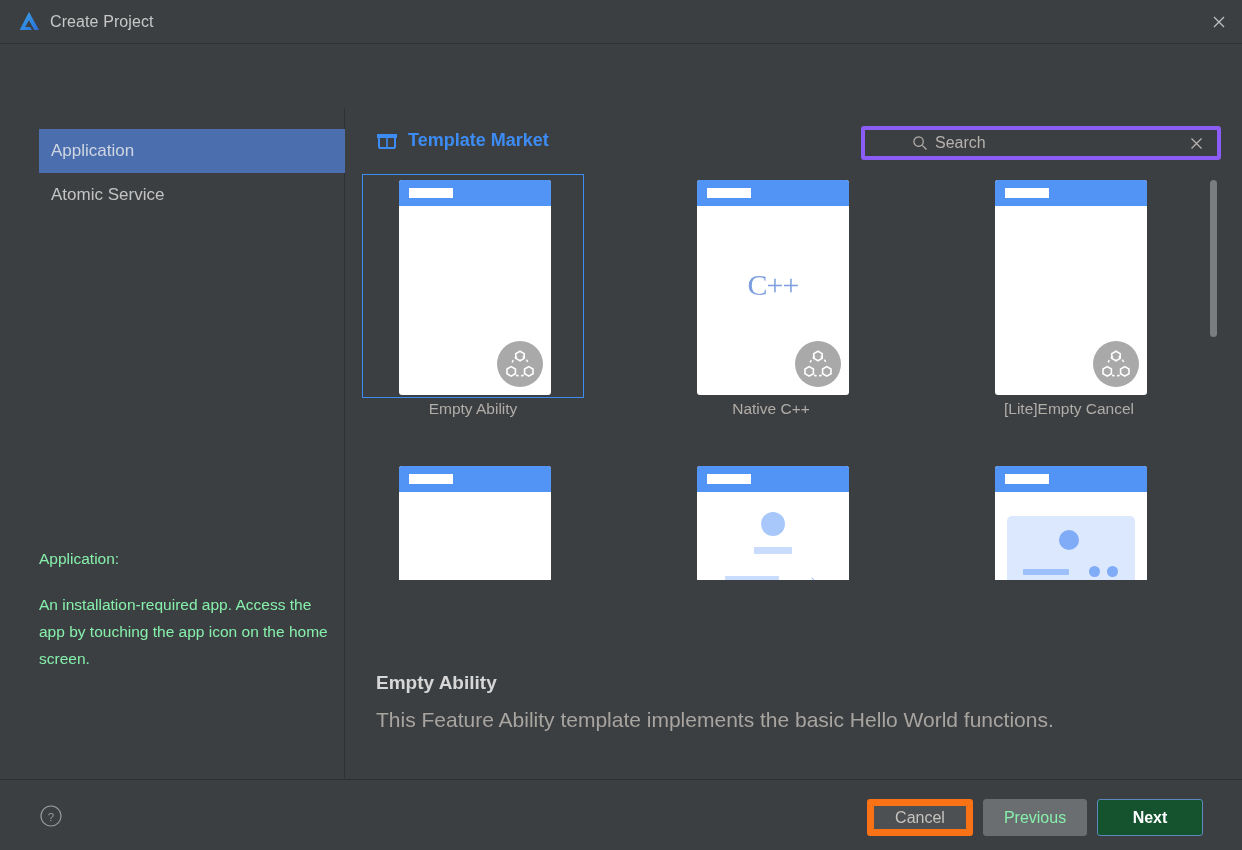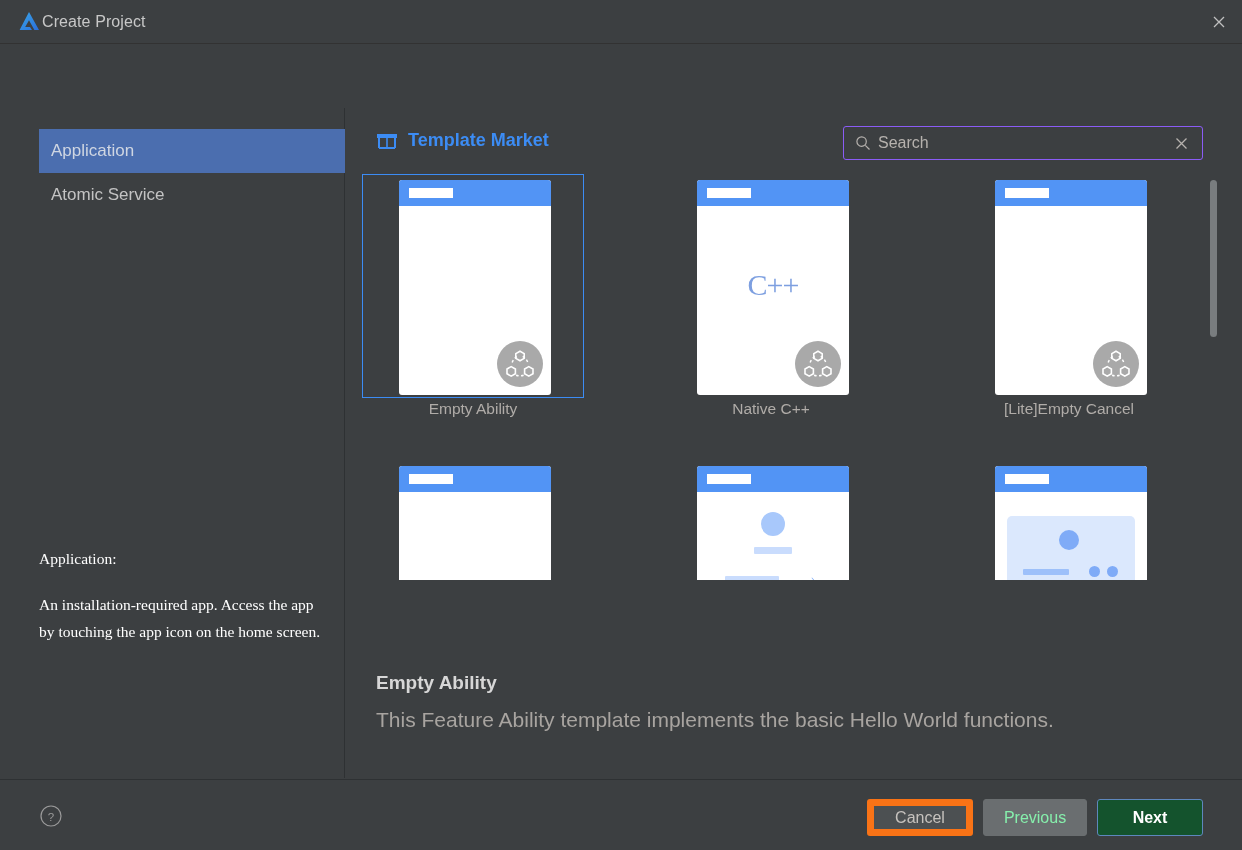--- a/index.html
+++ b/index.html
@@ -38,21 +38,21 @@
   }
   .app-icon {
     margin-left: 16px;
     width: 26px;
     height: 26px;
     display: flex;
     align-items: center;
     justify-content: center;
   }
   .title-text {
-    margin-left: 0;
+    margin-left: 8px;
     font-size: 16px;
     color: #c8c8c8;
     letter-spacing: 0.1px;
   }
   .close-btn {
     position: absolute;
     right: 0; top: 0;
     width: 46px; height: 43px;
     display: flex;
     align-items: center;
@@ -102,23 +102,22 @@
   .nav-item.selected {
     background: #4b6eaf;
     color: #cfd6e2;
   }
   .panel-desc {
     position: absolute;
     left: 39px;
     top: 437px;
     width: 290px;
     font-size: 15.5px;
-    color: #ffffff;
+    color: #86efac;
     line-height: 27px;
-    font-family: Liberation Serif, serif;
   }
   .panel-desc .desc-label { margin-bottom: 19px; }
 
   
   .content {
     position: absolute;
     left: 346px;
     top: 108px;
     width: 896px;
     height: 670px;
@@ -136,30 +135,31 @@
     display: flex; align-items: center; justify-content: center;
   }
   .market-label {
     font-size: 18px;
     color: #3c8cf4;
     font-weight: bold;
     cursor: pointer;
   }
   .search-box {
     position: absolute;
-    left: 497px;
+    left: 515px;
     top: 18px;
     width: 360px;
     height: 34px;
     background: #3c3f41;
-    border: 1px solid #8b5cf6;
+    border: 4px solid #8b5cf6;
     border-radius: 3px;
     display: flex;
     align-items: center;
     box-sizing: border-box;
+    padding-left: 36px;
   }
   .search-icon {
     width: 18px; height: 18px;
     margin-left: 10px; margin-right: 6px;
     flex: none;
     display: flex; align-items: center; justify-content: center;
   }
   .search-input {
     flex: 1;
     background: transparent;

